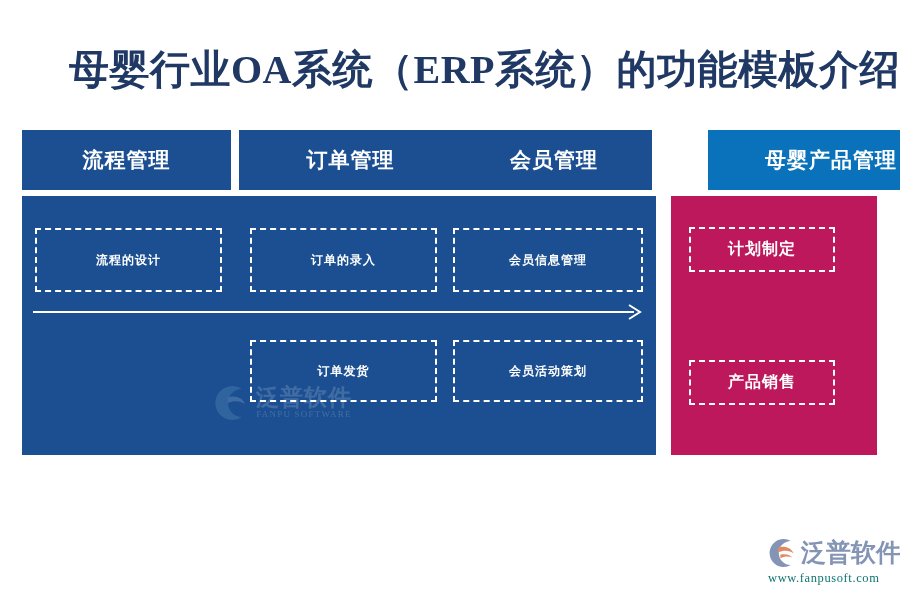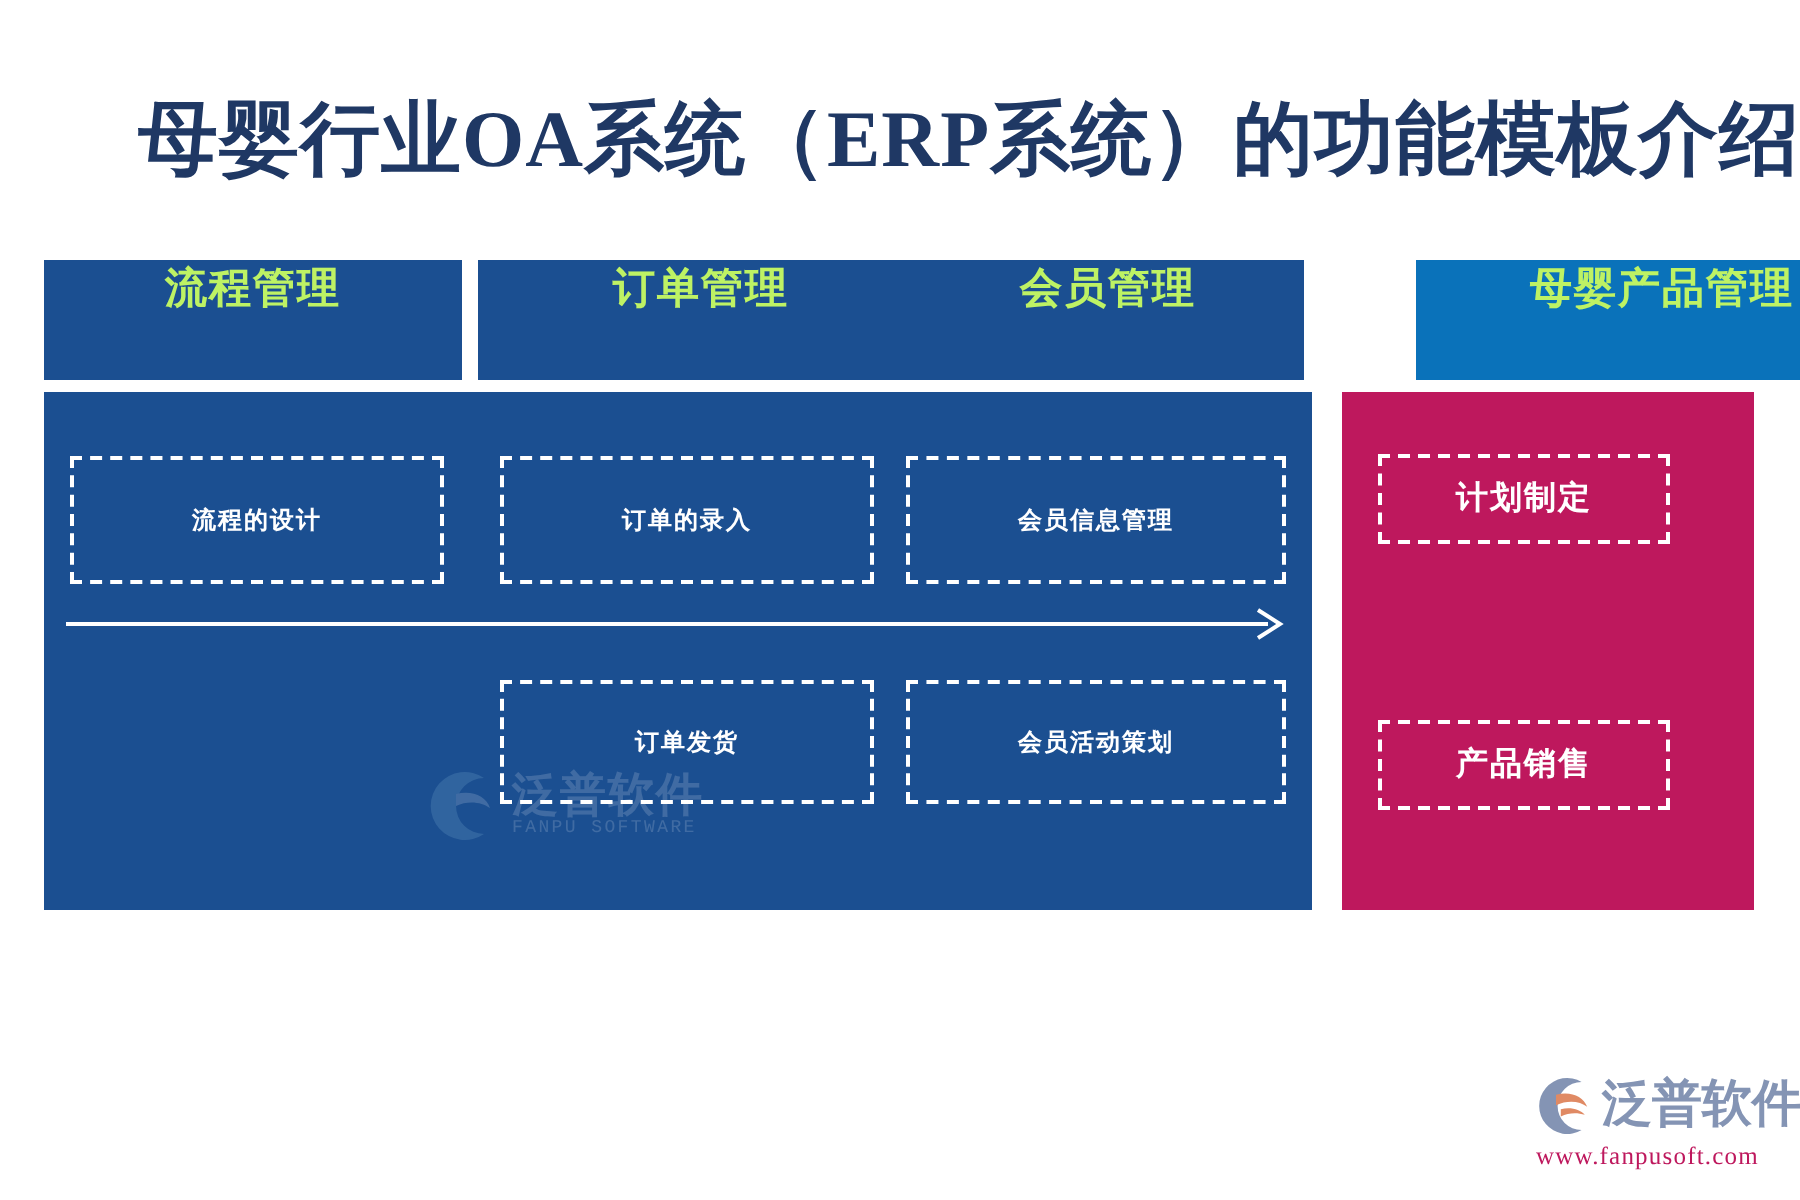--- a/index.html
+++ b/index.html
@@ -37,23 +37,23 @@
     left: 22px;
     top: 130px;
     width: 856px;
     height: 60px;
   }
   .header-box {
     position: absolute;
     top: 0;
     height: 60px;
     display: flex;
-    align-items: flex-start;
+    align-items: center;
     justify-content: center;
-    color: #bef264;
+    color: #ffffff;
     font-size: 21px;
     font-weight: 700;
     letter-spacing: 1px;
     box-sizing: border-box;
   }
   .header-box.dark  { background: #1b4f91; }
   .header-box.light { background: #0a72ba; }
 
   .hb-0 { left: 0px;   width: 209px; }
   .hb-1 { left: 217px; width: 223px; }
@@ -141,21 +141,22 @@
   #watermark .wm-cn {
     font-size: 23px;
     font-weight: 700;
     color: #ffffff;
     letter-spacing: 1px;
   }
   #watermark .wm-en {
     font-size: 9px;
     color: #ffffff;
     letter-spacing: 1.2px;
-    font-family: Liberation Mono, monospace;
+    font-family: Liberation Serif, serif;
+    text-align: center;
   }
 
   
   #brand-logo {
     position: absolute;
     left: 766px;
     top: 536px;
     width: 122px;
     height: 52px;
     display: flex;
@@ -178,21 +179,21 @@
     font-weight: 700;
     color: #8494b4;
     letter-spacing: 0px;
     line-height: 30px;
     white-space: nowrap;
   }
   #brand-logo .logo-url {
     margin-top: 1px;
     margin-left: 2px;
     font-size: 12.5px;
-    color: #be185d;
+    color: #0f766e;
     letter-spacing: 0.6px;
     font-family: "Liberation Serif", serif;
     white-space: nowrap;
   }
 </style>
 </head>
 <body>
 
 <div id="page-title">母婴行业OA系统（ERP系统）的功能模板介绍</div>
 

